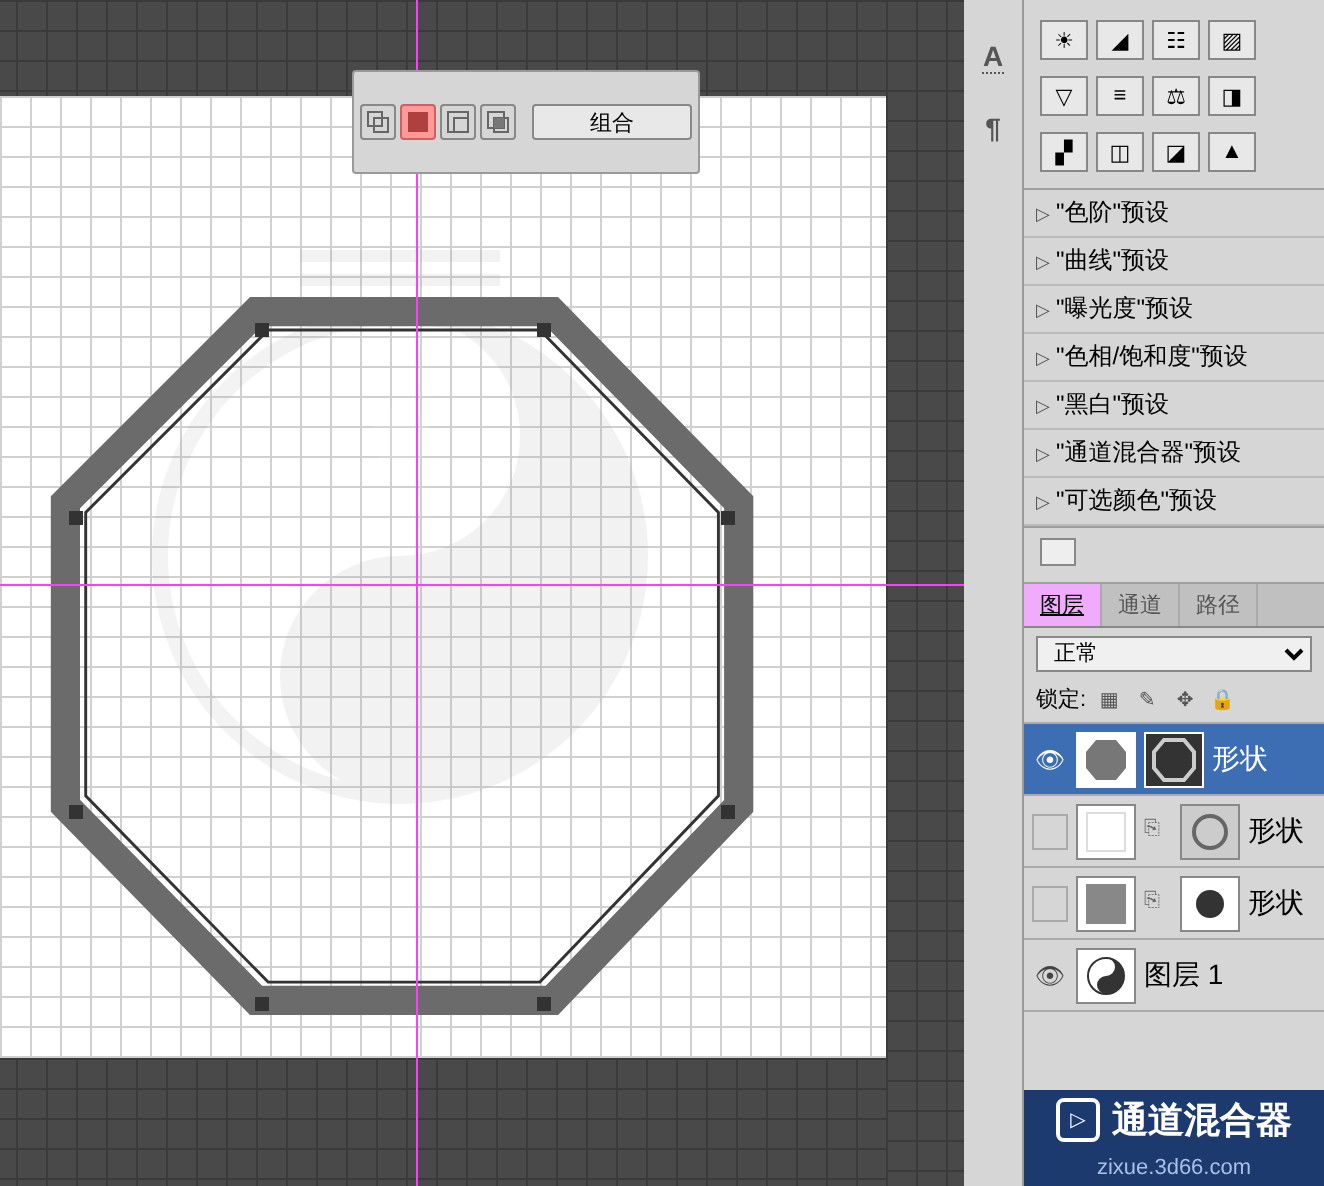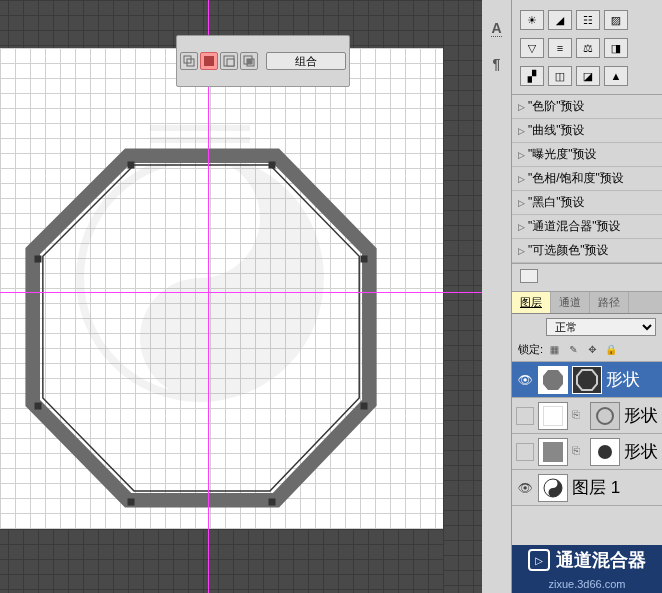--- a/index.html
+++ b/index.html
@@ -231,37 +231,36 @@
       border-bottom: 1px solid #888;
     }
     .tab {
       padding: 3px 8px;
       font-size: 11px;
       color: #555;
       border-right: 1px solid #aaa;
       cursor: pointer;
     }
     .tab.active {
-      background: #fef9c3;
+      background: #f0abfc;
       color: #000;
       text-decoration: underline;
     }
     .blend-row {
       display: flex;
       padding: 4px 6px;
       gap: 4px;
     }
     .blend-select {
       flex: 1;
       height: 18px;
       background: #f0f0f0;
       border: 1px solid #888;
       font-size: 11px;
       padding: 0 4px;
-      margin-left: 28px;
     }
     .lock-row {
       display: flex;
       align-items: center;
       padding: 2px 6px 4px 6px;
       gap: 4px;
       font-size: 11px;
       border-bottom: 1px solid #aaa;
     }
     .lock-row .lock-icon {
@@ -328,21 +327,21 @@
     .layer-row.selected .thumb,
     .layer-row.selected .mask-thumb {
       border-color: #fff;
     }
     .fx-icon {
       width: 14px;
       height: 14px;
       font-size: 10px;
     }
     .lname {
-      font-size: 17px;
+      font-size: 14px;
     }
     .watermark {
       position: absolute;
       right: 0;
       bottom: 0;
       width: 150px;
       height: 48px;
       background: #1c3a6e;
       color: white;
       display: flex;

